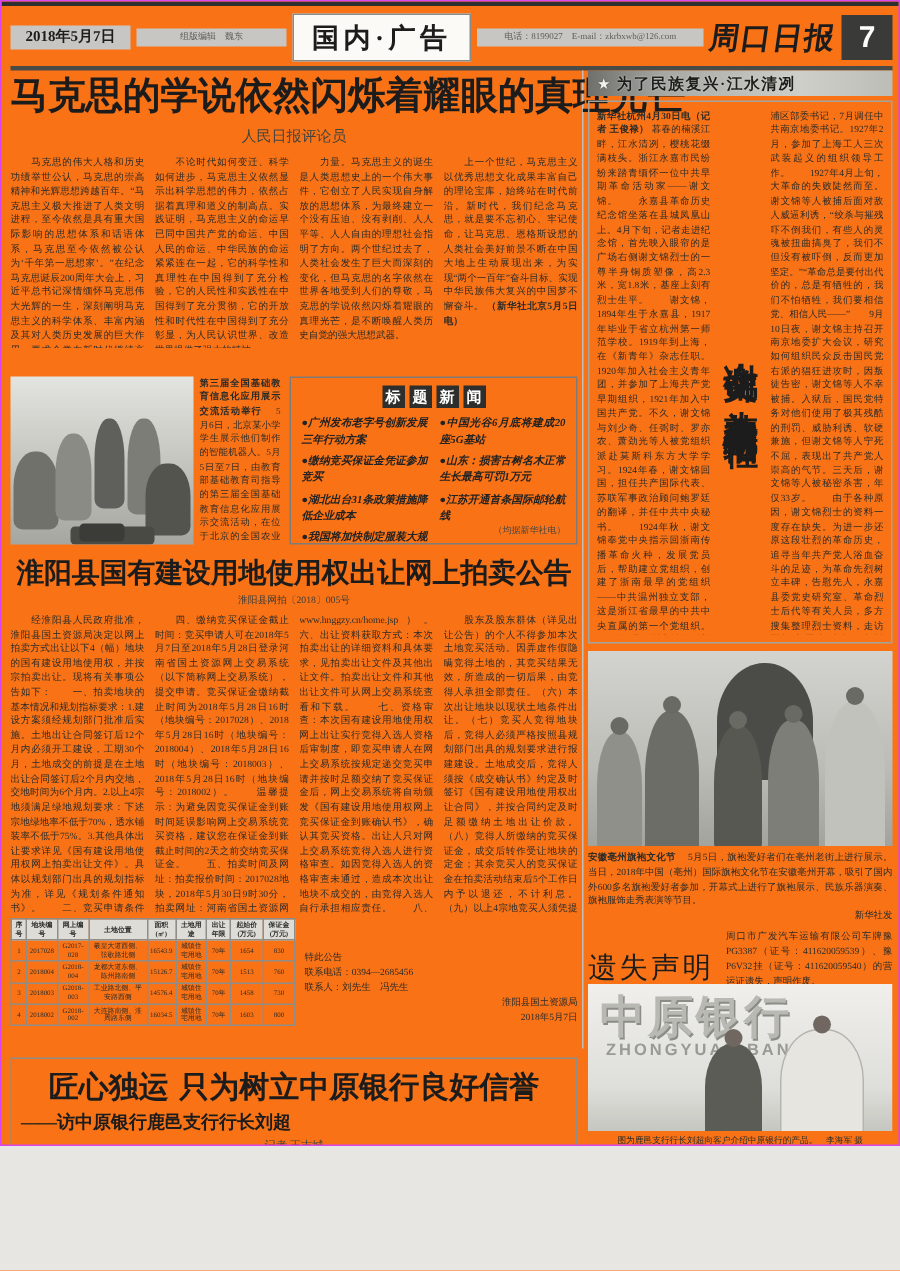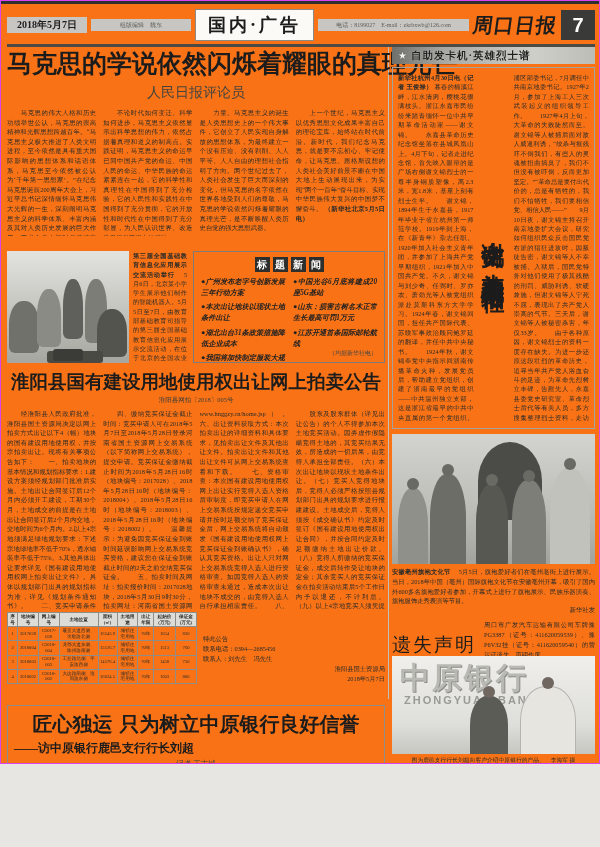--- a/index.html
+++ b/index.html
@@ -35,21 +35,21 @@
   .tcol { flex:1; text-align:justify; font-size:6.4px; line-height:1.5;
           color:#2b2b29; overflow:hidden; }
   .bold { font-weight:bold; }
   .v-rule { position:absolute; left:387px; top:46px; width:1px; height:652px; background:#c2c0bb; }
 
   
   .marx { position:absolute; left:6px; top:46px; width:378px; }
   .marx-headline { font-size:25px; font-weight:bold; text-align:center; letter-spacing:0px;
                    font-family:"DejaVu Serif",serif; white-space:nowrap; }
   .marx-sub { font-size:12px; font-weight:bold; text-align:center; margin-top:4px; }
-  .marx-byline { font-size:14px; text-align:center; color:#44443f; margin:4px 0 6px; }
+  .marx-byline { font-size:10px; text-align:center; color:#44443f; margin:4px 0 6px; }
   .marx .tcols { height:128px; }
 
   
   .right-area { position:absolute; left:391px; top:46px; width:203px; }
   .hero-banner { height:17px; display:flex; align-items:center; gap:4px; padding:0 6px;
                  background:linear-gradient(90deg,#6f6f6b,#a7a7a3 25%,#cfcfca 70%,#bdbdb8);
                  overflow:hidden; }
   .star-ic { color:#f2f1ec; font-size:10px; text-shadow:0 0 1px #333; }
   .hero-title { font-size:10.5px; font-weight:bold; color:#1e1e1c; letter-spacing:1px;
                 white-space:nowrap; text-shadow:0 0 1px #e9e8e3; }
@@ -172,21 +172,21 @@
       <div class="tcol">
         <span>　　上一个世纪，马克思主义以优秀思想文化成果丰富自己的理论宝库，始终站在时代前沿。新时代，我们纪念马克思，就是要不忘初心、牢记使命，让马克思、恩格斯设想的人类社会美好前景不断在中国大地上生动展现出来，为实现“两个一百年”奋斗目标、实现中华民族伟大复兴的中国梦不懈奋斗。</span>
         <span class="bold">（新华社北京5月5日电）</span>
       </div>
     </div>
   </div>
 
   <div class="right-area">
     <div class="hero-banner">
       <span class="star-ic">★</span>
-      <span class="hero-title">自助发卡机·英雄烈士谱</span>
+      <span class="hero-title">为了民族复兴·江水清冽</span>
     </div>
     <div class="xie-box">
       <div class="xie-col">
         <span class="bold">新华社杭州4月30日电（记者 王俊禄）</span>
         <span>暮春的楠溪江畔，江水清冽，樱桃花缀满枝头。浙江永嘉市民纷纷来踏青缅怀一位中共早期革命活动家——谢文锦。　　永嘉县革命历史纪念馆坐落在县城凤凰山上。4月下旬，记者走进纪念馆，首先映入眼帘的是广场右侧谢文锦烈士的一尊半身铜质塑像，高2.3米，宽1.8米，基座上刻有烈士生平。　　谢文锦，1894年生于永嘉县，1917年毕业于省立杭州第一师范学校。1919年到上海，在《新青年》杂志任职。1920年加入社会主义青年团，并参加了上海共产党早期组织，1921年加入中国共产党。不久，谢文锦与刘少奇、任弼时、罗亦农、萧劲光等人被党组织派赴莫斯科东方大学学习。1924年春，谢文锦回国，担任共产国际代表、苏联军事政治顾问鲍罗廷的翻译，并任中共中央秘书。　　1924年秋，谢文锦奉党中央指示回浙南传播革命火种，发展党员后，帮助建立党组织，创建了浙南最早的党组织——中共温州独立支部，这是浙江省最早的中共中央直属的第一个党组织。　　1925年4月，谢文锦在《新青年》纪念列宁专号发表《列宁与农民》一文，这是较早较系统介绍列宁论述农民问题的重要文章，此文受到毛泽东的赞扬，被选为广州农民运动讲习所教材。1925年上海五卅惨案发生时，谢文锦任上海总工会组织部副主任（主任为刘少奇），他和李立三、刘少奇、汪寿华等一起发动工人罢工和示威游行。9月，被选为上海总工会党团成员。　　1926年4月，谢文锦调任中共上海区委委员，先后任曹家渡、杨树</span>
       </div>
       <div class="xie-vertical">谢文锦：为革命我们不怕牺牲</div>
       <div class="xie-col">浦区部委书记，7月调任中共南京地委书记。1927年2月，参加了上海工人三次武装起义的组织领导工作。　　1927年4月上旬，大革命的失败陡然而至。谢文锦等人被捕后面对敌人威逼利诱，“绞杀与摧残吓不倒我们，有些人的灵魂被扭曲搞臭了，我们不但没有被吓倒，反而更加坚定。”“革命总是要付出代价的，总是有牺牲的，我们不怕牺牲，我们要相信党、相信人民——”　　9月10日夜，谢文锦主持召开南京地委扩大会议，研究如何组织民众反击国民党右派的猖狂进攻时，因叛徒告密，谢文锦等人不幸被捕。入狱后，国民党特务对他们使用了极其残酷的刑罚、威胁利诱、软硬兼施，但谢文锦等人宁死不屈，表现出了共产党人崇高的气节。三天后，谢文锦等人被秘密杀害，年仅33岁。　　由于各种原因，谢文锦烈士的资料一度存在缺失。为进一步还原这段壮烈的革命历史，追寻当年共产党人浴血奋斗的足迹，为革命先烈树立丰碑，告慰先人，永嘉县委党史研究室、革命烈士后代等有关人员，多方搜集整理烈士资料，走访慰问亲历者后人，出版《谢文锦烈士纪念文集》等书籍，并将革命烈士事迹拍摄成专题片《谢文锦》，作为“开学第一课”进入永嘉中小学课堂。　　烈士虽逝，精神永存。谢文锦对革命事业忠贞不渝、矢志不移，他不忘初心的革命精神，对家乡故土的深切挂念至死不渝，具有强大的精神动力。</div>
     </div>
 
@@ -244,21 +244,21 @@
     <div class="news-box">
       <div class="news-title">
         <span>标</span>
         <span>题</span>
         <span>新</span>
         <span>闻</span>
       </div>
       <div class="news-cols">
         <div class="news-col">
           <div class="news-item">●广州发布老字号创新发展三年行动方案</div>
-          <div class="news-item">●本次出让地块以现状土地条件出让</div>
+          <div class="news-item">●缴纳竞买保证金凭证参加竞买</div>
           <div class="news-item">●湖北出台31条政策措施降低企业成本</div>
           <div class="news-item">●我国将加快制定服装大规模定制相关标准</div>
         </div>
         <div class="news-col">
           <div class="news-item">●中国光谷6月底将建成20座5G基站</div>
           <div class="news-item">●山东：损害古树名木正常生长最高可罚1万元</div>
           <div class="news-item">●江苏开通首条国际邮轮航线</div>
         </div>
       </div>
       <div class="news-src">（均据新华社电）</div>

